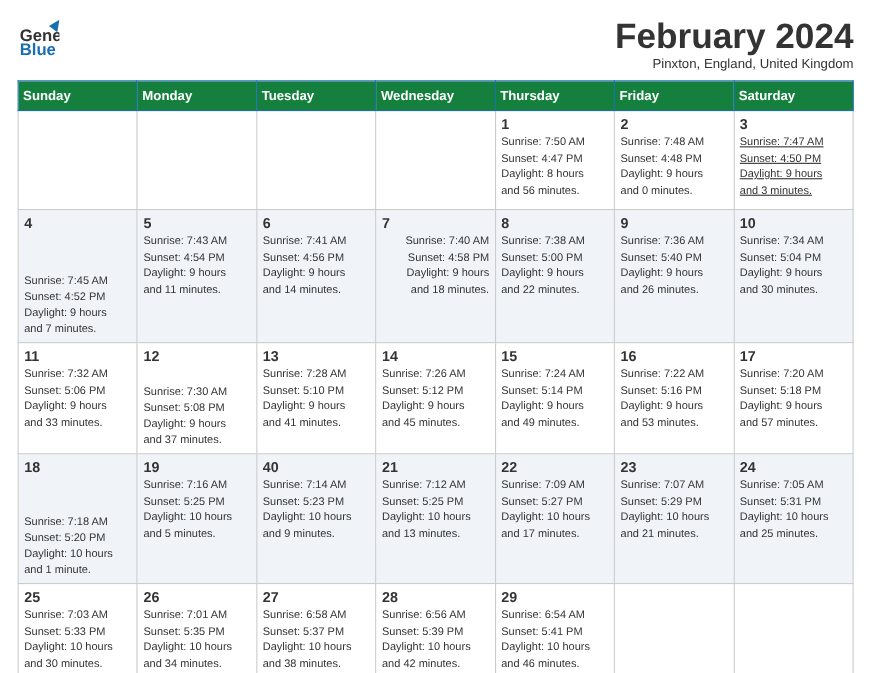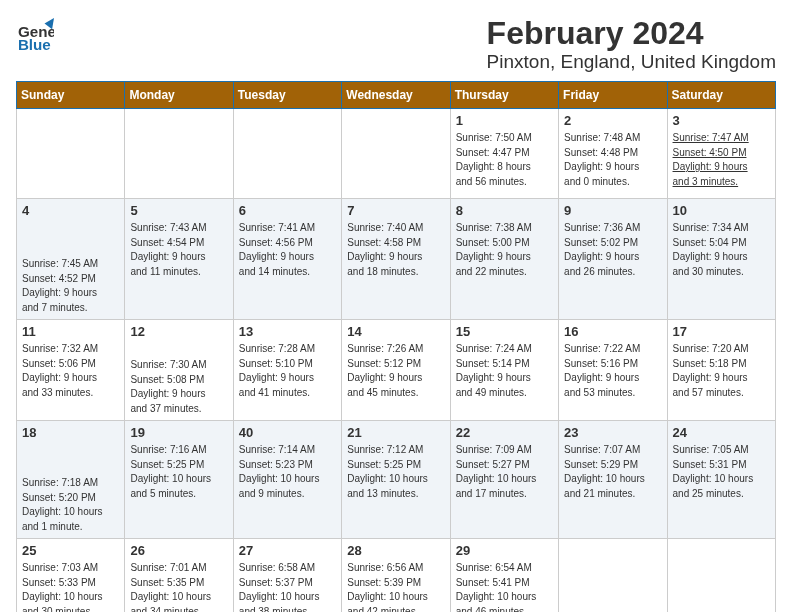--- a/index.html
+++ b/index.html
@@ -10,38 +10,39 @@
       min-height: 612px;
       padding: 16px;
     }
     .header {
       display: flex;
       align-items: flex-start;
       justify-content: space-between;
       margin-bottom: 8px;
     }
     .title-block {
+      text-align: right;
     }
     .month-title {
       font-size: 32px;
       font-weight: bold;
       color: #333;
       line-height: 1.1;
     }
     .location {
-      font-size: 19px;
+      font-size: 12px;
       color: #333;
     }
     table {
       width: 100%;
       border-collapse: collapse;
       table-layout: fixed;
     }
     thead th {
-      background-color: #a16207;
+      background-color: #15803d;
       color: #fff;
       font-size: 12px;
       padding: 6px 4px;
       text-align: left;
       border: 1px solid #1a6faf;
     }
     tbody td {
       border: 1px solid #ccc;
       vertical-align: top;
       padding: 4px 5px;
@@ -147,36 +148,36 @@
         </td>
         <td>
           <span class="day-number">6</span>
           <div class="day-info" style="white-space: pre-line;">Sunrise: 7:41 AM
 Sunset: 4:56 PM
 Daylight: 9 hours
 and 14 minutes.</div>
         </td>
         <td>
           <span class="day-number">7</span>
-          <div class="day-info" style="white-space: pre-line;">Sunrise: 7:40 AM
+          <div class="day-info" style="white-space: pre-line; text-align: right;">Sunrise: 7:40 AM
 Sunset: 4:58 PM
 Daylight: 9 hours
 and 18 minutes.</div>
         </td>
         <td>
           <span class="day-number">8</span>
           <div class="day-info" style="white-space: pre-line;">Sunrise: 7:38 AM
 Sunset: 5:00 PM
 Daylight: 9 hours
 and 22 minutes.</div>
         </td>
         <td>
           <span class="day-number">9</span>
           <div class="day-info" style="white-space: pre-line;">Sunrise: 7:36 AM
-Sunset: 5:02 PM
+Sunset: 5:40 PM
 Daylight: 9 hours
 and 26 minutes.</div>
         </td>
         <td>
           <span class="day-number">10</span>
           <div class="day-info" style="white-space: pre-line;">Sunrise: 7:34 AM
 Sunset: 5:04 PM
 Daylight: 9 hours
 and 30 minutes.</div>
         </td>

